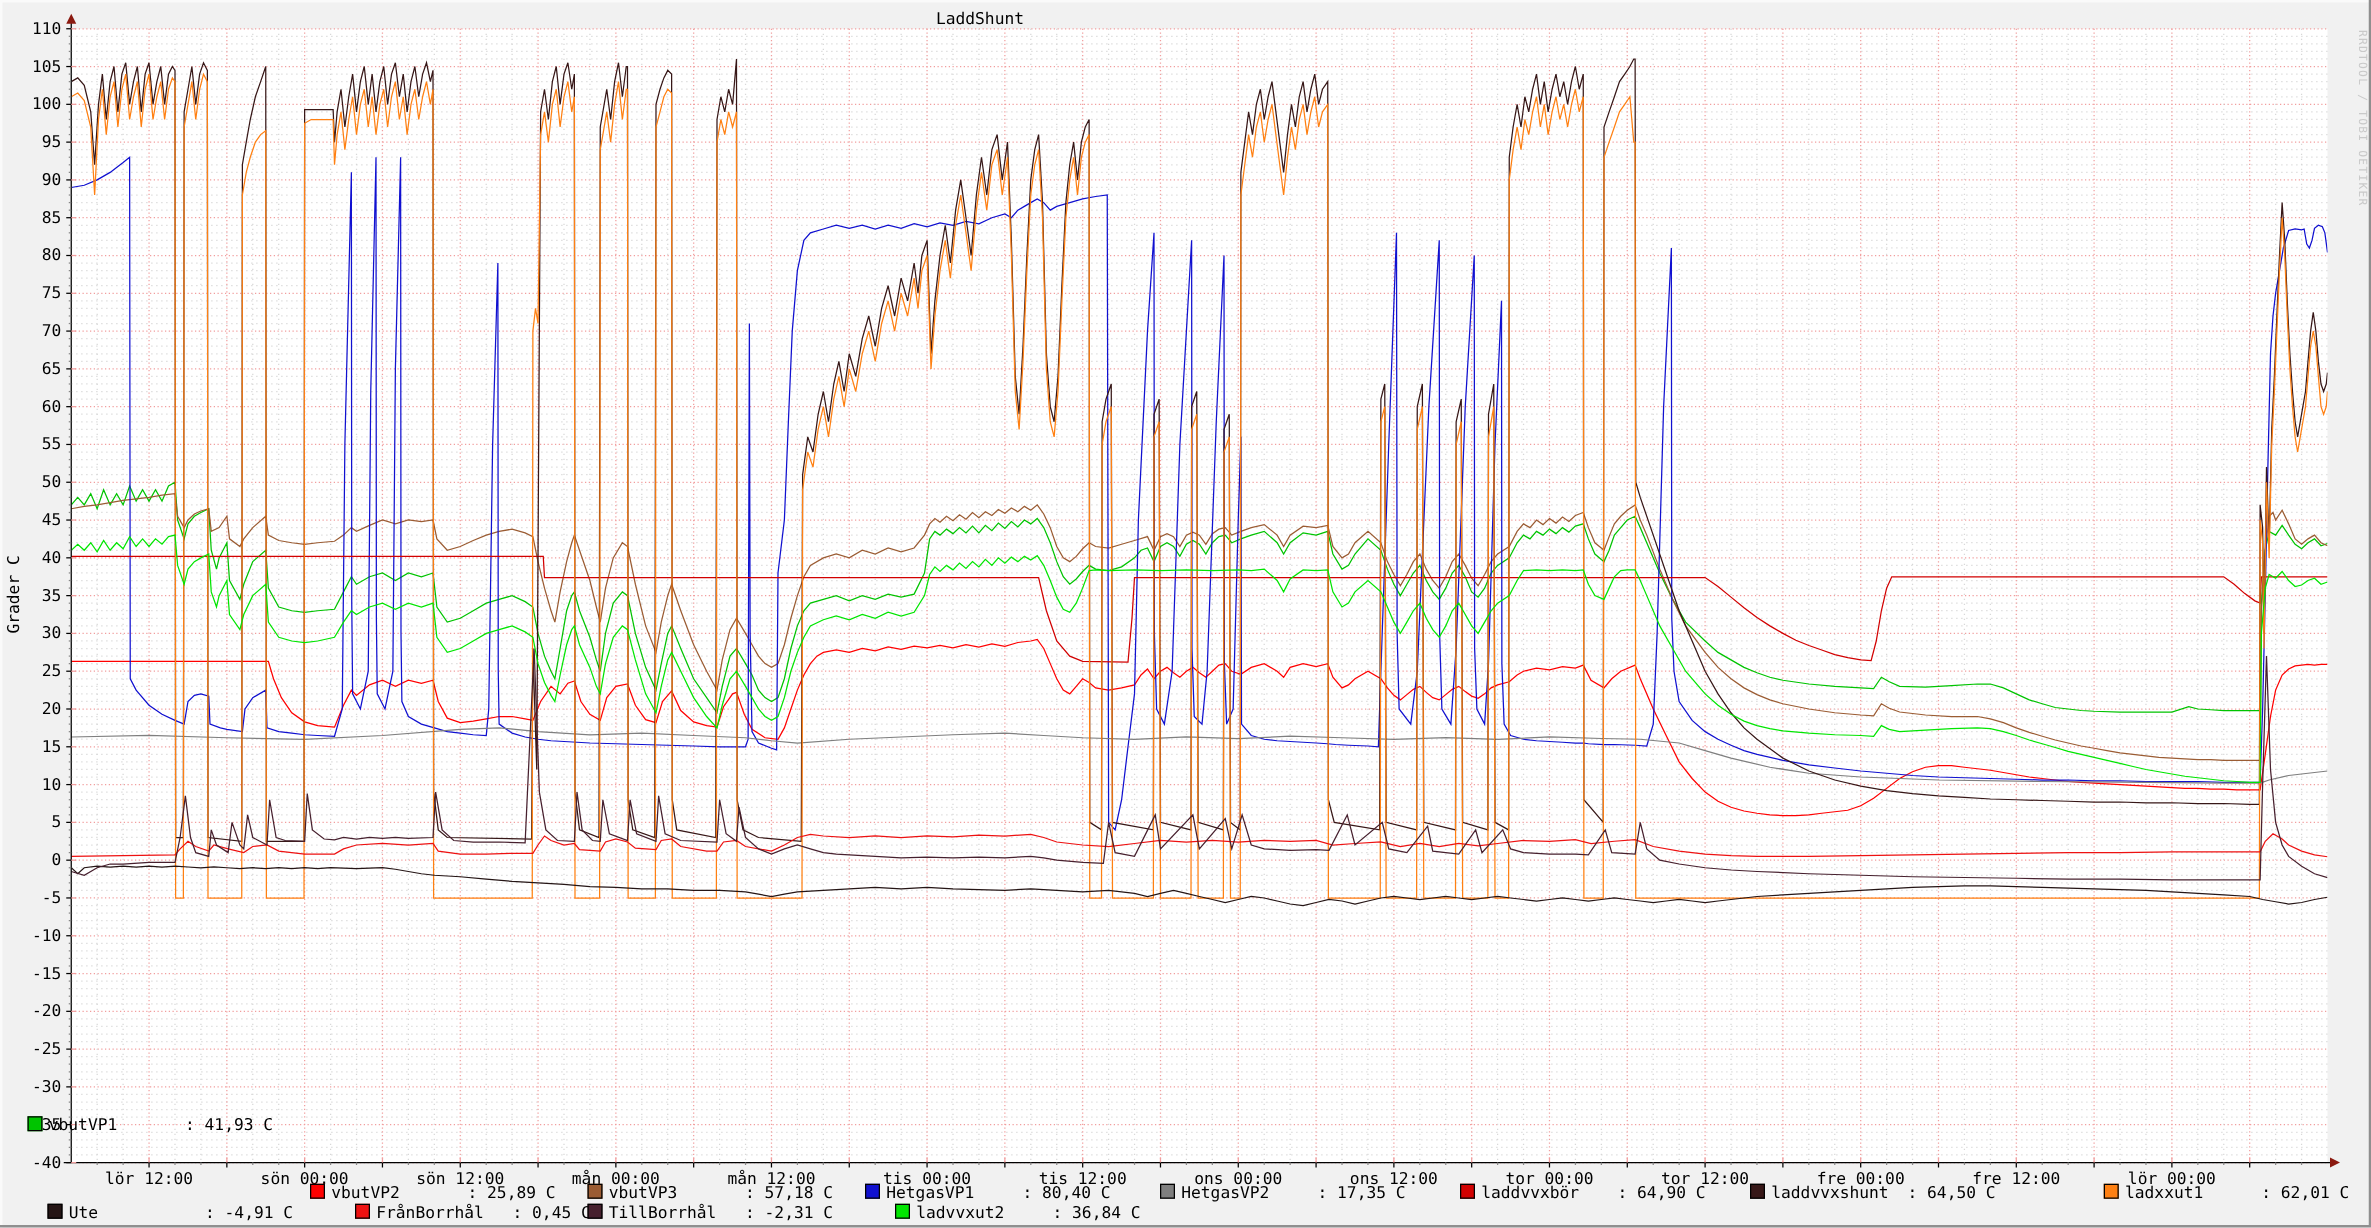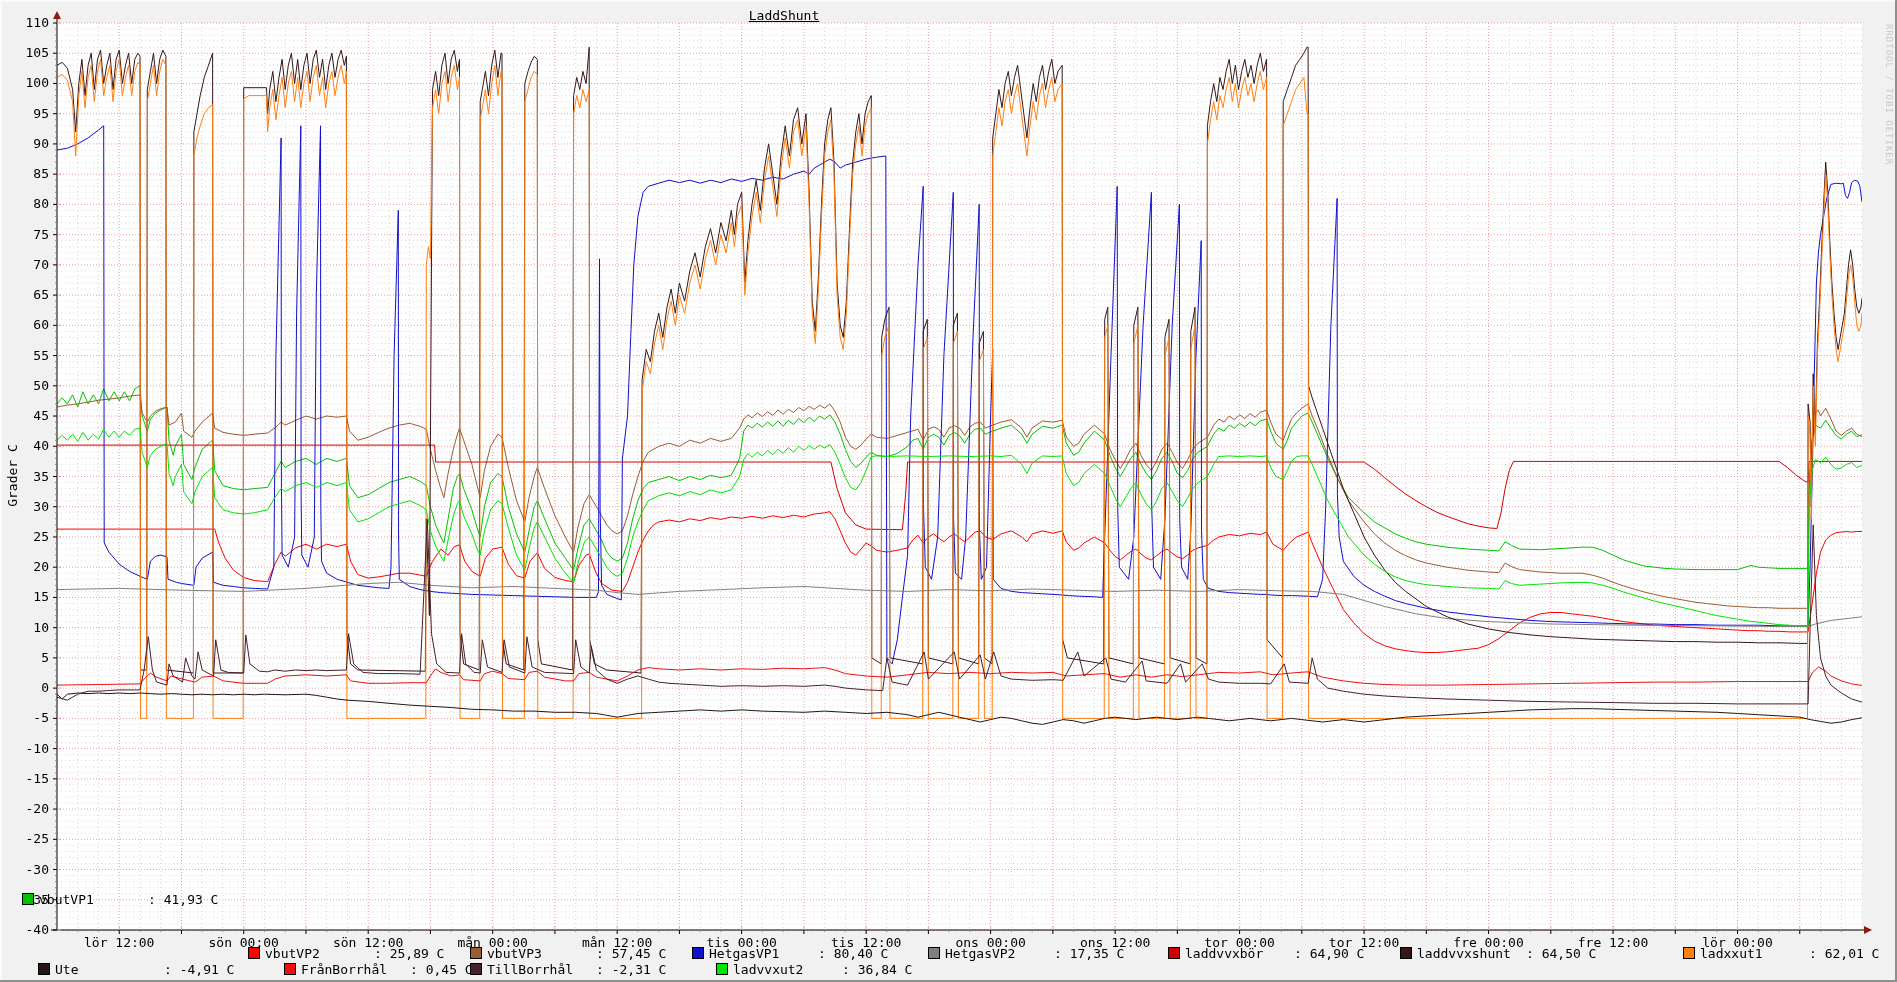--- a/index.html
+++ b/index.html
@@ -1,19 +1,19 @@
 <!DOCTYPE html>
 <html><head>
 <meta charset="utf-8">
 <style>
   html,body{margin:0;padding:0;}
   body{width:1897px;height:982px;background:#f1f1f1;font-family:"DejaVu Sans Mono","Liberation Mono",monospace;color:#000;}
   #frame{position:relative;width:1897px;height:982px;background:#f1f1f1;overflow:hidden;
          box-shadow:inset -2px -2px 0 #8f8f8f, inset 2px 2px 0 #fafafa;}
-  #title{position:absolute;top:8px;left:0;width:1568px;text-align:center;font-size:13px;text-decoration:underline;}
+  #title{position:absolute;top:8px;left:0;width:1568px;text-align:center;font-size:13px;}
   #ylabel{position:absolute;left:-58px;top:468px;width:140px;text-align:center;font-size:13px;
           transform:rotate(-90deg);transform-origin:center;}
   #plot-svg{position:absolute;left:0;top:0;}
   #watermark{position:absolute;right:3px;top:24px;font-size:9px;color:#c9c9c9;letter-spacing:1px;
              writing-mode:vertical-rl;}
   #legend{position:absolute;left:0;top:0;width:100%;height:100%;font-size:13px;}
   .legend-item{position:absolute;height:15px;white-space:nowrap;}
   .swatch{display:inline-block;width:10px;height:10px;border:1px solid #000;margin-right:5px;
           position:relative;top:1px;}
   .lg-label{display:inline-block;width:109px;}
@@ -631,21 +631,21 @@
         <text x="1239.5862068965516" y="947" text-anchor="middle" font-size="13px" font-family="&quot;DejaVu Sans Mono&quot;,monospace" fill="#000">tor 00:00</text>
         <text x="1364.0689655172414" y="947" text-anchor="middle" font-size="13px" font-family="&quot;DejaVu Sans Mono&quot;,monospace" fill="#000">tor 12:00</text>
         <text x="1488.551724137931" y="947" text-anchor="middle" font-size="13px" font-family="&quot;DejaVu Sans Mono&quot;,monospace" fill="#000">fre 00:00</text>
         <text x="1613.0344827586207" y="947" text-anchor="middle" font-size="13px" font-family="&quot;DejaVu Sans Mono&quot;,monospace" fill="#000">fre 12:00</text>
         <text x="1737.5172413793102" y="947" text-anchor="middle" font-size="13px" font-family="&quot;DejaVu Sans Mono&quot;,monospace" fill="#000">lör 00:00</text>
       </g>
     </svg>
   <div id="legend">
       <div class="legend-item" style="left: 22px; top: 892px;"><span class="swatch" style="background: rgb(0, 196, 0);"></span><span class="lg-label">vbutVP1</span><span class="lg-value">: 41,93 C</span></div>
       <div class="legend-item" style="left: 248px; top: 946px;"><span class="swatch" style="background: rgb(255, 0, 0);"></span><span class="lg-label">vbutVP2</span><span class="lg-value">: 25,89 C</span></div>
-      <div class="legend-item" style="left: 470px; top: 946px;"><span class="swatch" style="background: rgb(155, 92, 51);"></span><span class="lg-label">vbutVP3</span><span class="lg-value">: 57,45 C</span></div>
+      <div class="legend-item" style="left: 470px; top: 946px;"><span class="swatch" style="background: rgb(155, 92, 51);"></span><span class="lg-label">vbutVP3</span><span class="lg-value">: 57,18 C</span></div>
       <div class="legend-item" style="left: 692px; top: 946px;"><span class="swatch" style="background: rgb(16, 16, 208);"></span><span class="lg-label">HetgasVP1</span><span class="lg-value">: 80,40 C</span></div>
       <div class="legend-item" style="left: 928px; top: 946px;"><span class="swatch" style="background: rgb(127, 127, 127);"></span><span class="lg-label">HetgasVP2</span><span class="lg-value">: 17,35 C</span></div>
       <div class="legend-item" style="left: 1168px; top: 946px;"><span class="swatch" style="background: rgb(210, 0, 0);"></span><span class="lg-label">laddvvxbör</span><span class="lg-value">: 64,90 C</span></div>
       <div class="legend-item" style="left: 1400px; top: 946px;"><span class="swatch" style="background: rgb(55, 23, 23);"></span><span class="lg-label">laddvvxshunt</span><span class="lg-value">: 64,50 C</span></div>
       <div class="legend-item" style="left: 1662px; top: 946px; padding-left: 21px;"><span class="swatch" style="background: rgb(255, 128, 18);"></span><span class="lg-label">ladxxut1</span><span class="lg-value">: 62,01 C</span></div>
       <div class="legend-item" style="left: 22px; top: 962px; padding-left: 16px;"><span class="swatch" style="background: rgb(37, 21, 21);"></span><span class="lg-label">Ute</span><span class="lg-value">: -4,91 C</span></div>
       <div class="legend-item" style="left: 248px; top: 962px; padding-left: 36px;"><span class="swatch" style="background: rgb(238, 17, 17);"></span><span class="lg-label">FrånBorrhål</span><span class="lg-value">: 0,45 C</span></div>
       <div class="legend-item" style="left: 470px; top: 962px;"><span class="swatch" style="background: rgb(71, 32, 46);"></span><span class="lg-label">TillBorrhål</span><span class="lg-value">: -2,31 C</span></div>
       <div class="legend-item" style="left: 692px; top: 962px; padding-left: 24px;"><span class="swatch" style="background: rgb(0, 230, 0);"></span><span class="lg-label">ladvvxut2</span><span class="lg-value">: 36,84 C</span></div>
     </div>

